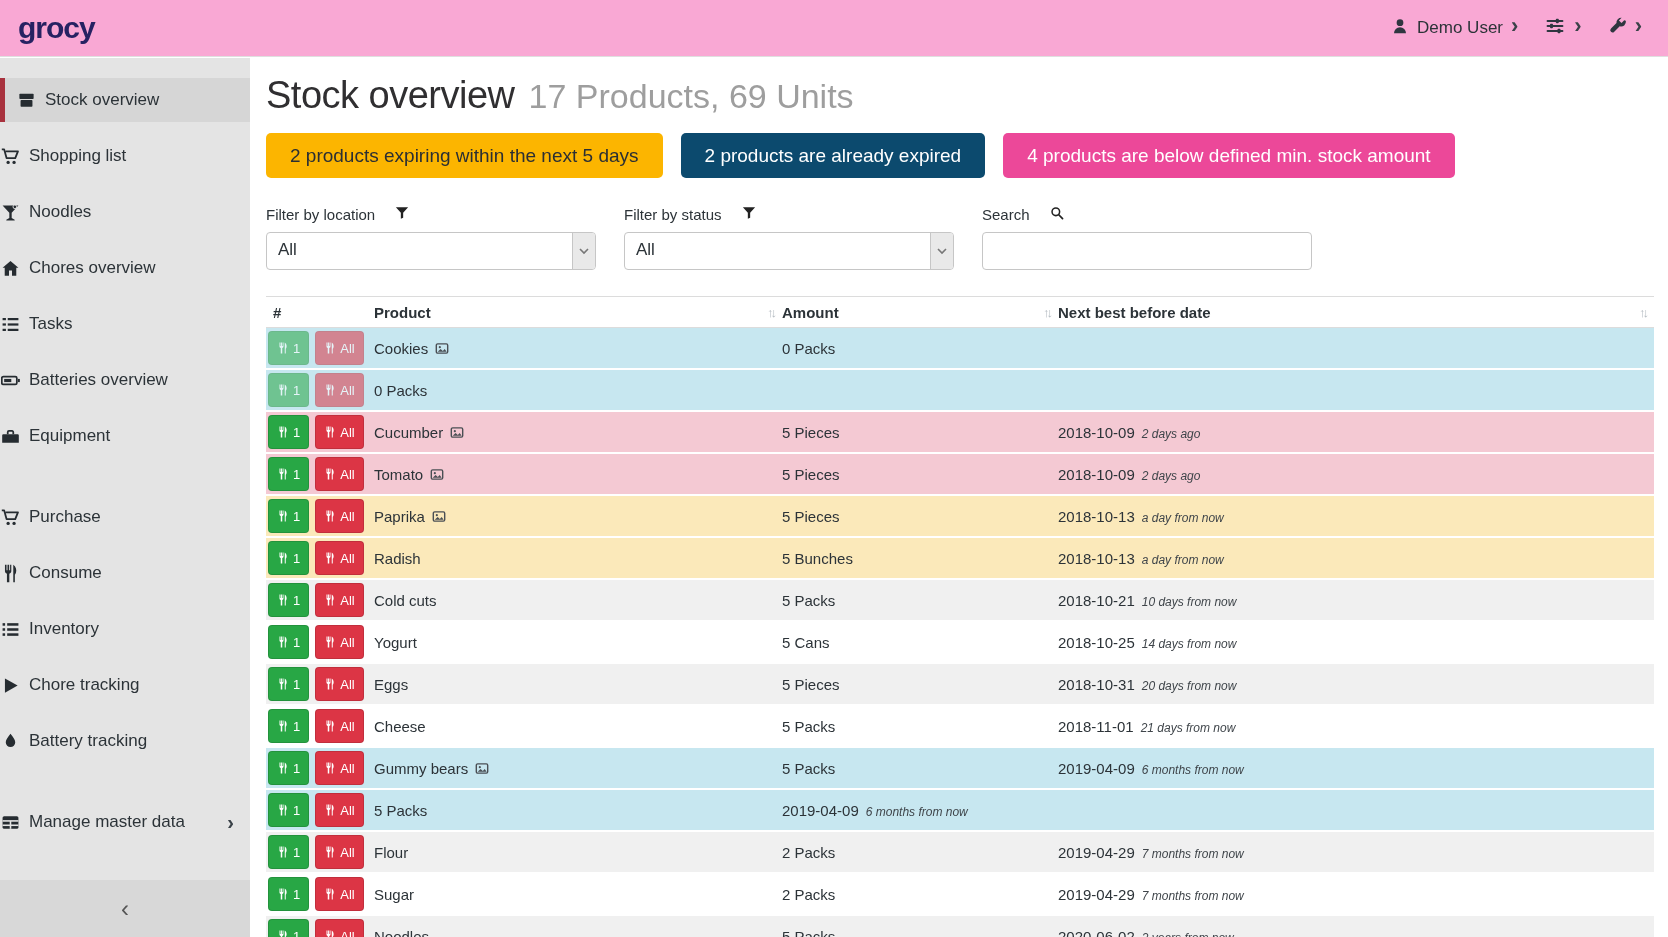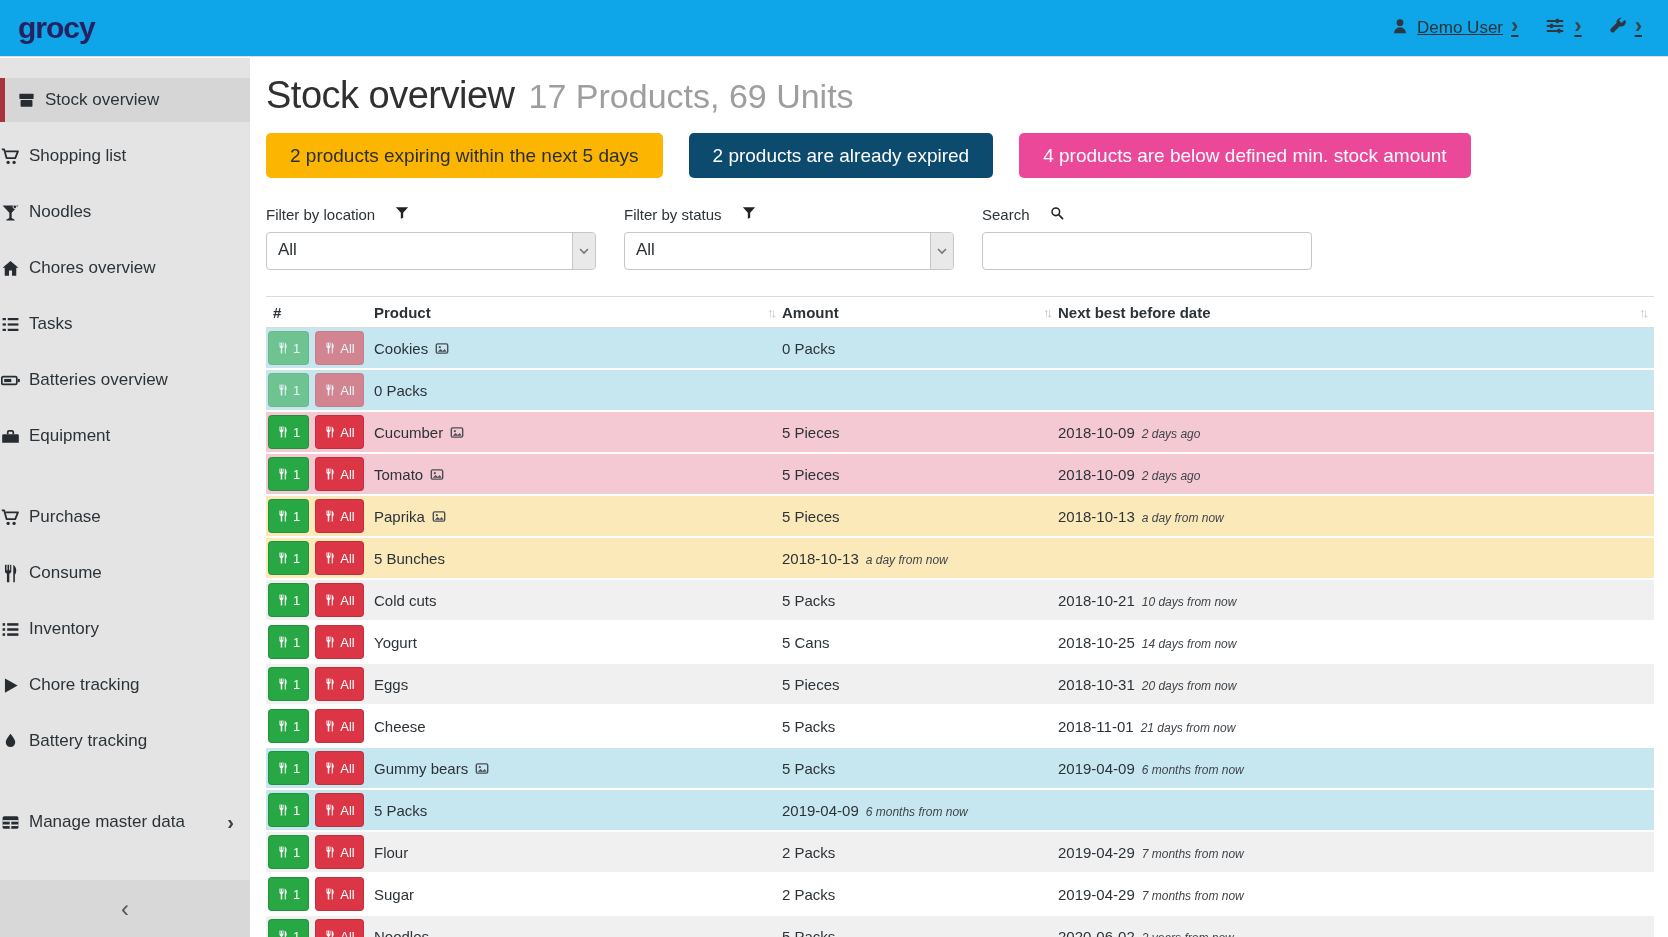--- a/index.html
+++ b/index.html
@@ -1,24 +1,24 @@
 <!DOCTYPE html>
 <html><head>
 <meta charset="utf-8">
 <style>
   * { margin:0; padding:0; box-sizing:border-box; }
   html,body { width:1668px; height:937px; overflow:hidden; background:#fff;
               font-family:"Liberation Sans","DejaVu Sans",sans-serif; color:#2c3338; }
 
   
   .navbar { position:absolute; top:0; left:0; width:1668px; height:57px;
-            background:#0ea5e9; border-bottom:1px solid #dfdfdf; display:flex;
+            background:#f9a8d4; border-bottom:1px solid #dfdfdf; display:flex;
             align-items:center; justify-content:space-between; padding:0 26px 0 18px; z-index:5; }
   .logo { font-size:30px; font-weight:bold; color:#262262; letter-spacing:-1px; }
-  .nav-right { display:flex; gap:26px;text-decoration:underline; }
+  .nav-right { display:flex; gap:26px; }
   .nav-group { display:flex; align-items:center; gap:8px; cursor:pointer; }
   .nav-user-label { font-size:17px; color:#2c3338; }
   .caret { font-size:22px; line-height:1; color:#3a4248; font-weight:bold; transform:translateY(-2px); }
 
   
   .sidebar { position:absolute; top:58px; left:0; width:250px; height:879px;
              background:#e4e4e4; }
   .side-items { padding-top:20px; }
   .side-item { height:44px; margin-bottom:12px; display:flex; align-items:center;
                padding-left:0; gap:9px; font-size:17px; cursor:pointer; position:relative; }
@@ -32,21 +32,21 @@
                     cursor:pointer; }
   .collapse-glyph { font-size:24px; color:#555; }
 
   
   .content { position:absolute; top:58px; left:250px; width:1418px; height:879px;
              background:#fff; padding:16px 14px 0 16px; }
   .page-head { display:flex; align-items:baseline; gap:14px; margin-bottom:16px; }
   .page-title { font-size:38px; font-weight:500; color:#302f31; letter-spacing:-0.5px; }
   .page-subtitle { font-size:34px; font-weight:400; color:#9e9e9e; }
 
-  .alerts { display:flex; gap:26px; margin-bottom:28px; }
+  .alerts { display:flex; gap:18px; margin-bottom:28px; }
   .alert { height:45px; display:flex; align-items:center; padding:0 24px;
            border-radius:5px; font-size:19px; cursor:pointer; }
 
   .filters { display:flex; gap:28px; margin-bottom:26px; }
   .filter-block { width:330px; }
   .filter-label { font-size:15px; color:#2c3338; margin-bottom:9px; display:flex; align-items:center; gap:20px; }
   .filter-label svg { width:14px; height:14px; }
   .select { height:38px; border:1px solid #c6c6c6; border-radius:4px; background:#fff;
             display:flex; align-items:stretch; justify-content:space-between; cursor:pointer; overflow:hidden; }
   .select-value { font-size:17px; padding:7px 0 0 11px; color:#2c3338; }
@@ -522,20 +522,24 @@
         <span class="btn-label one-label">1</span>
       </span>
       <span class="btn btn-all">
         <svg viewBox="0 0 24 24" fill="#fff">
                 <path d="M5 1h2v7h1.2V1h2.1v7h1.2V1H13v8.2c0 1.5-1 2.7-2.5 3V23H7.5V12.2C6 11.9 5 10.7 5 9.2z"></path>
                 <path d="M15.5 1c3.2 2.3 4.6 6.5 3.4 10.2-.3.9-.8 1.7-1.4 2.3V23h-2z"></path>
               </svg>
         <span class="btn-label all-label">All</span>
       </span>
     </div>
+    <div class="p-cell">
+      <span class="p-name">Radish</span>
+
+    </div>
     <div class="amount">5 Bunches</div>
     <div class="date-cell">
       <span class="date">2018-10-13</span>
       <span class="date-note">a day from now</span>
     </div>
   </div>
 
   <div class="trow row-stripe">
     <div class="btn-cell">
       <span class="btn btn-one">

